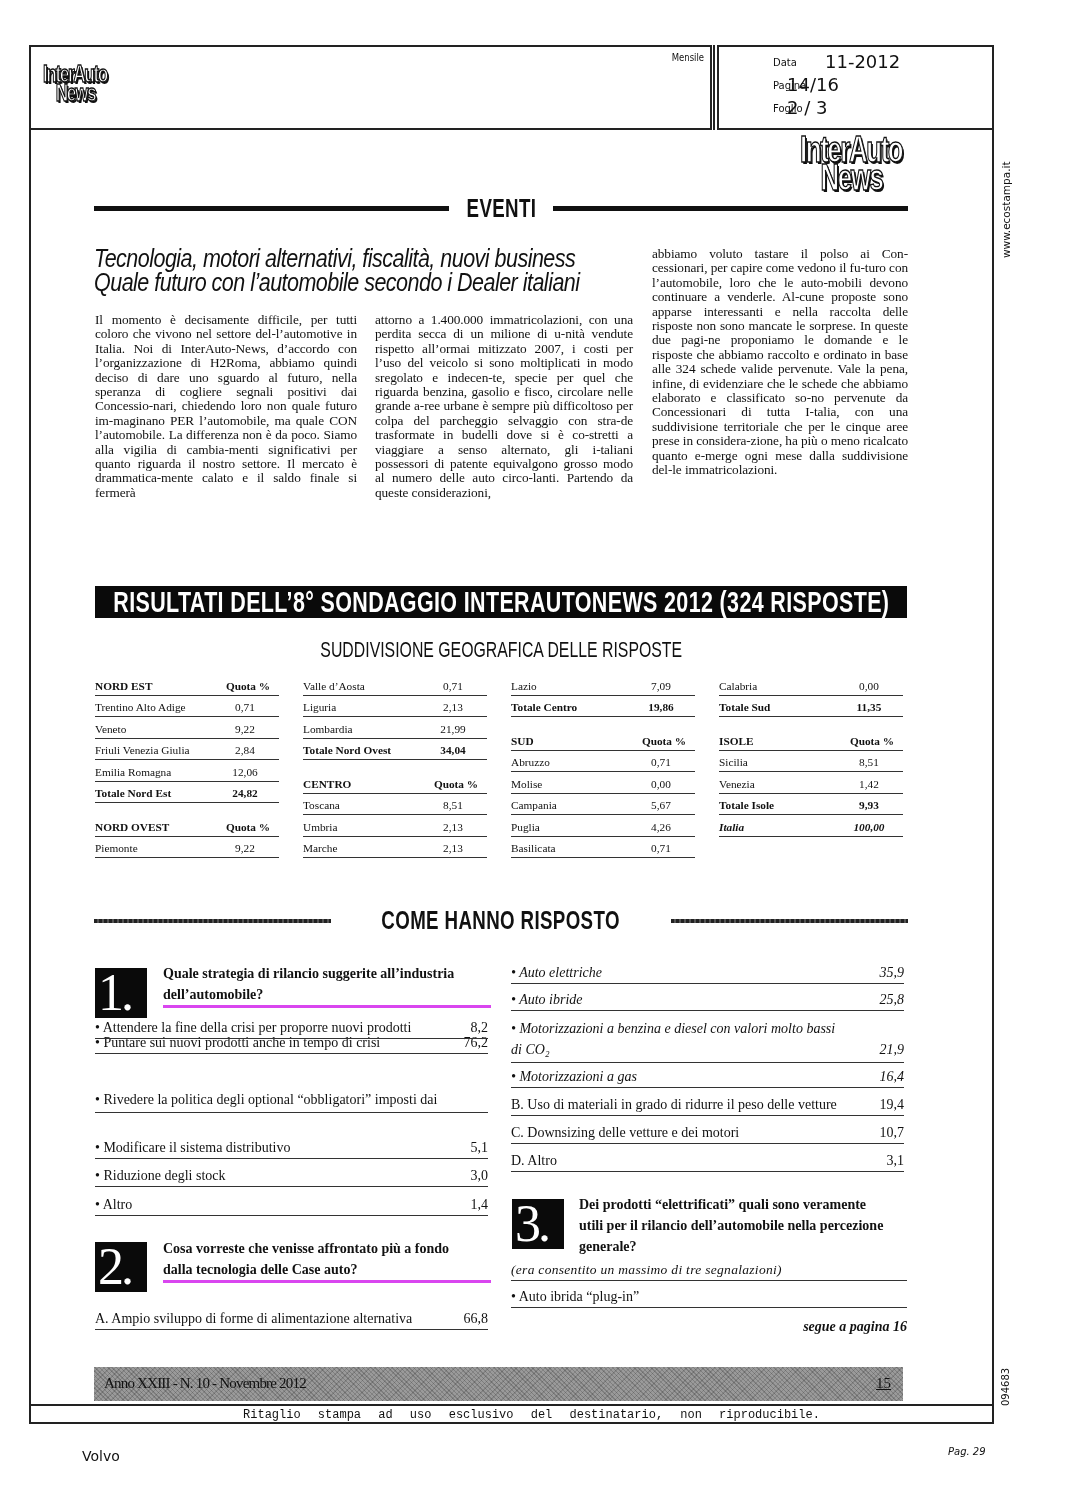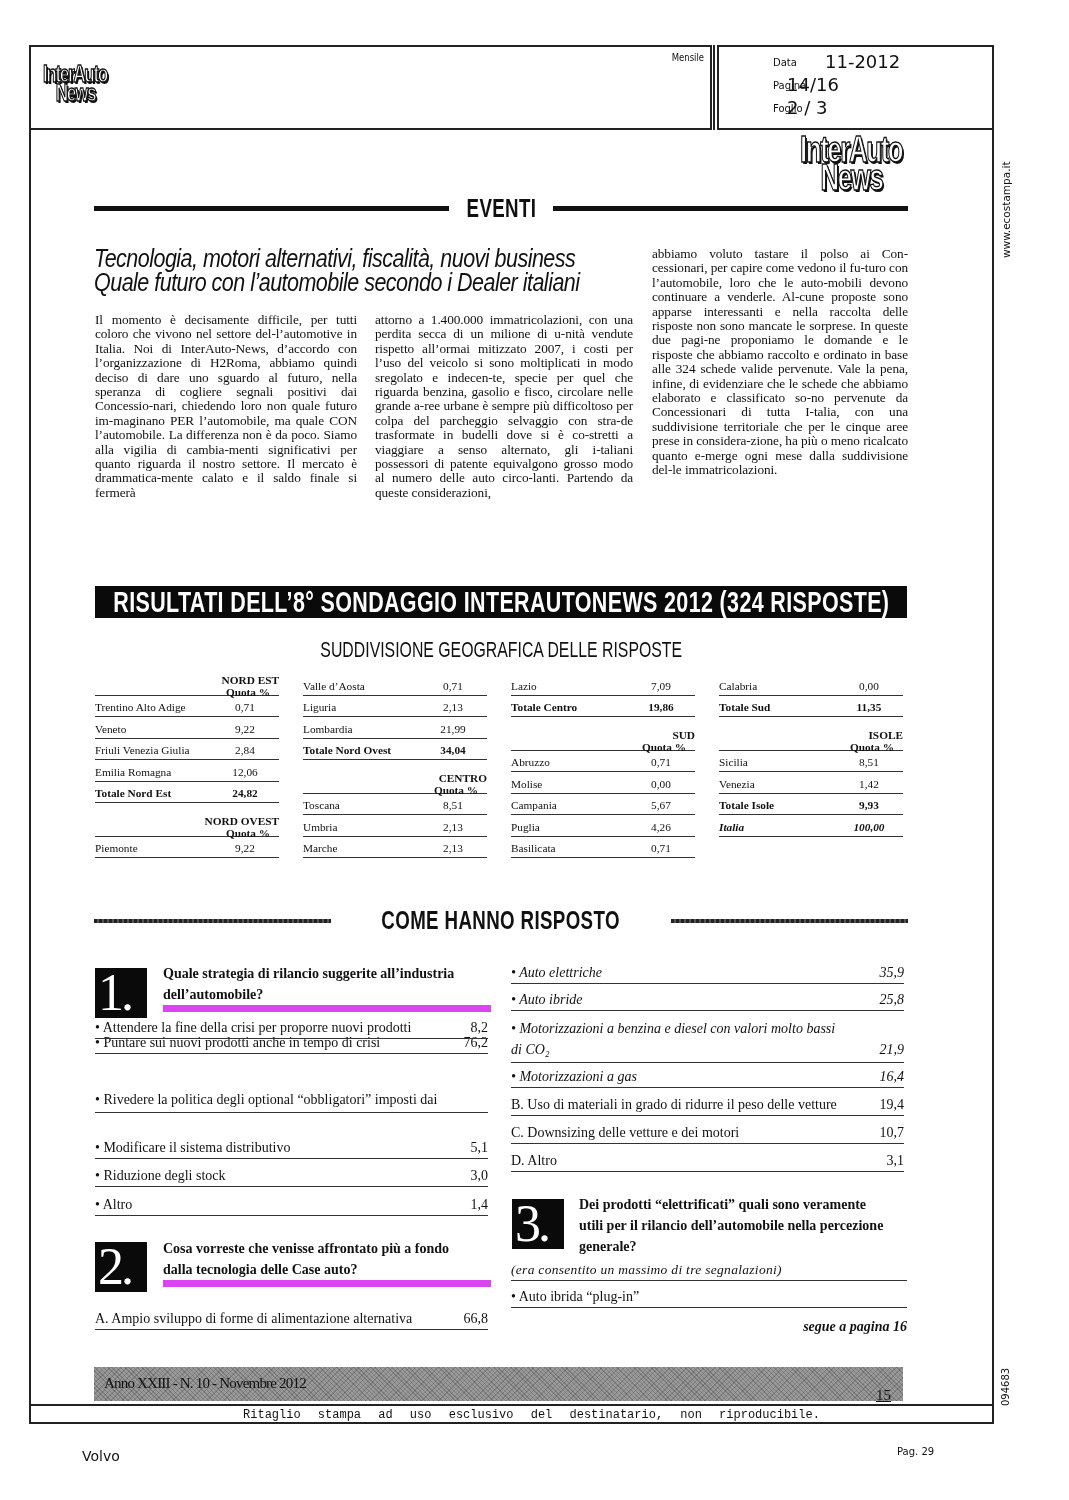--- a/index.html
+++ b/index.html
@@ -91,62 +91,62 @@
 
   
   .geo { position: absolute; top: 674px; width: 184px; font-size: 11.3px; }
   .geo .row {
     display: flex; justify-content: space-between; align-items: flex-end;
     height: 21.5px; padding-bottom: 3px; border-bottom: 1px solid #333;
   }
   .geo .row.b { font-weight: bold; }
   .geo .row.i { font-weight: bold; font-style: italic; }
   .geo .row.gap { border-bottom: none; height: 12px; }
-  .geo .row.hd { font-weight: bold; height: 21.5px; flex-direction: column; }
+  .geo .row.hd { font-weight: bold; height: 21.5px; }
   .geo .v { width: 52px; text-align: center; padding-right: 16px; }
   .geo .row.hd .v { width: 60px; padding-right: 2px; }
 
   
   .qbox {
     position: absolute; width: 52px; height: 50px; background: #0a0a0a; color: #fff;
     font-family: "Liberation Serif", serif; font-size: 52px; line-height: 50px; padding-left: 3px;
     letter-spacing: -3px;
   }
   .qtitle {
     position: absolute; font-weight: bold; font-size: 14px; line-height: 21px;
   }
-  .qtitle .ul { border-bottom: 7px solid #d946ef; }
+  .qtitle .ul { border-bottom: 3px solid #d946ef; }
   .ans {
     position: absolute; width: 393px; font-size: 14px; display: flex; justify-content: space-between;
     align-items: flex-end; border-bottom: 1px solid #333; padding-bottom: 2px;
   }
   .ans.it { font-style: italic; }
   .ans.multi { display: block; text-align: justify; line-height: 21px; }
   .ans.multi .last { display: flex; justify-content: space-between; }
   .note { position: absolute; font-style: italic; font-size: 13.5px; letter-spacing: 0.3px; }
   .segue { position: absolute; font-style: italic; font-weight: bold; font-size: 14px; }
 
   
   .band {
     position: absolute; left: 94px; top: 1367px; width: 809px; height: 34px;
     background:
       repeating-linear-gradient(45deg, rgba(0,0,0,.18) 0 1px, transparent 1px 3px),
       repeating-linear-gradient(-45deg, rgba(0,0,0,.14) 0 1px, transparent 1px 4px),
       #9a9a9a;
     font-family: "Liberation Serif", serif; font-size: 15px; color: #111;
   }
   .band .issue { position: absolute; left: 10px; top: 8px; letter-spacing: -0.8px; }
-  .band .pg { position: absolute; right: 12px; top: 20px; text-decoration: underline; }
+  .band .pg { position: absolute; right: 12px; top: 8px; text-decoration: underline; }
   .clip-line {
     position: absolute; left: 29px; top: 1404px; width: 965px; border-top: 2px solid #222;
     height: 20px; text-align: center; font-family: "Liberation Mono", monospace; font-size: 12px;
     word-spacing: 10px; padding-top: 2px; padding-left: 40px;
   }
   .source { position: absolute; left: 82px; top: 1448px; font-family: "DejaVu Sans", sans-serif; font-size: 14px; }
-  .pageno { position: absolute; left: 897px; top: 1446px; font-family: "DejaVu Sans", sans-serif; font-size: 10px; }
+  .pageno { position: absolute; left: 948px; top: 1446px; font-family: "DejaVu Sans", sans-serif; font-size: 10px; font-style: italic; }
 </style>
 </head>
 <body>
 
 <div class="hdr-left">
   <div class="logo-small">
     <div class="logo" style="font-size:24px;">
       <span>InterAuto</span>
       <span class="l2">News</span>
     </div>

